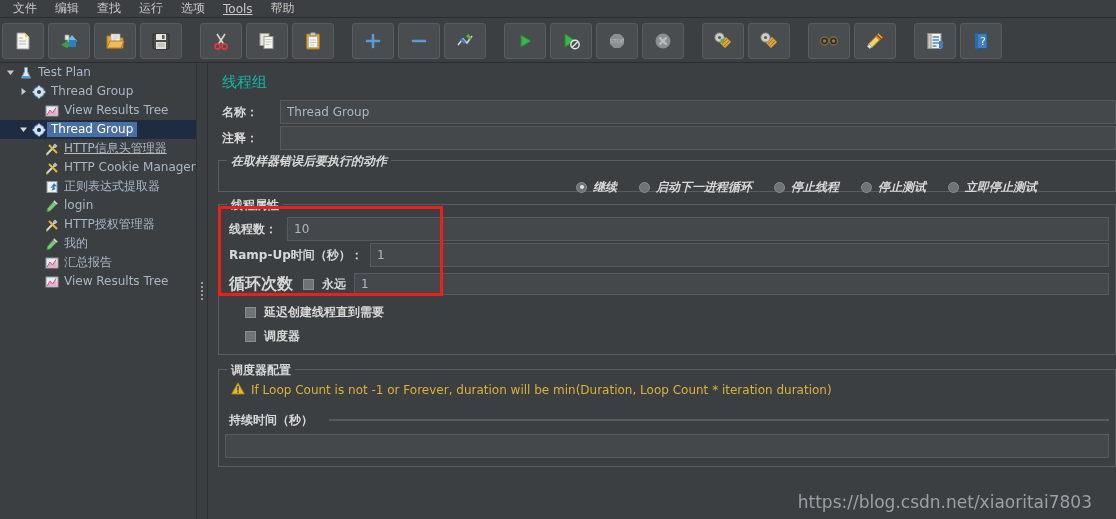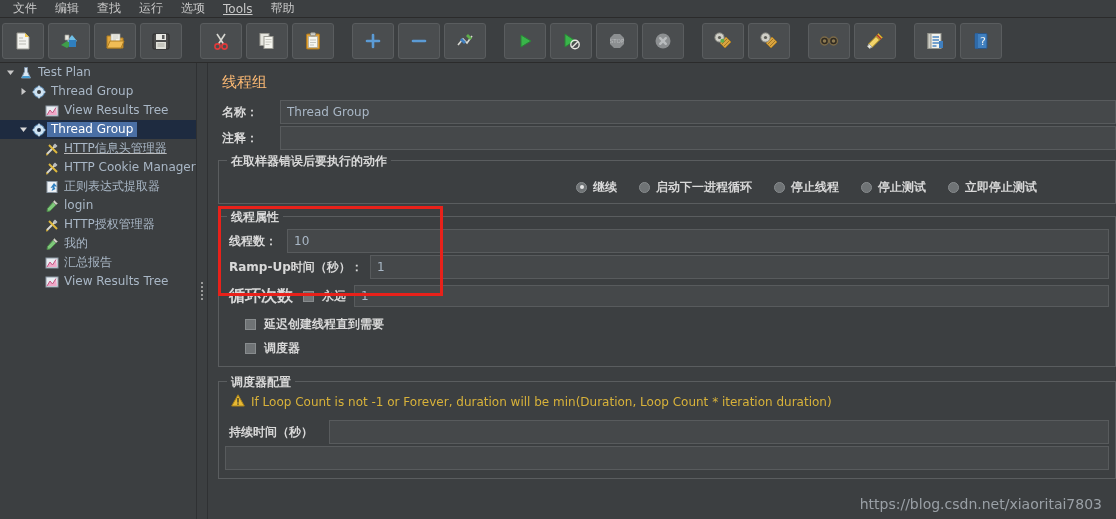--- a/index.html
+++ b/index.html
@@ -66,21 +66,21 @@
   }
   .grip{width:3px;}
   .grip i{display:block;width:2px;height:2px;background:#9a9a9a;margin:2px 0;}
 
   
   .right{
     position:absolute;left:209px;top:63px;width:907px;height:456px;
     background:#3c3f41;overflow:hidden;
   }
   .panel-title{
-    font-size:15px;color:#fdba74;padding:10px 0 8px 13px;
+    font-size:15px;color:#14b8a6;padding:10px 0 8px 13px;
   }
   .form{padding:0 0 0 9px;}
 
   .frow{display:flex;align-items:stretch;height:24px;margin-bottom:2px;}
   .flabel{
     width:62px;flex:none;font-size:12px;color:#d8d8d8;font-weight:bold;
     display:flex;align-items:center;padding-left:4px;box-sizing:border-box;
   }
   .field{
     flex:1;background:#45484a;border:1px solid #585b5d;
@@ -121,22 +121,22 @@
   .warn-row{display:flex;align-items:center;height:20px;padding:4px 0 2px 6px;}
   .warn-text{font-size:12px;color:#d8b23a;margin-left:6px;white-space:nowrap;}
 
   
   .annot{
     position:absolute;border:3px solid #e8211a;
     pointer-events:none;box-sizing:border-box;
   }
 
   .watermark{
-    position:absolute;right:14px;bottom:7px;
-    font-size:14px;color:#9aa0a6;white-space:nowrap;
+    position:absolute;right:24px;bottom:7px;
+    font-size:17px;color:#9aa0a6;white-space:nowrap;
   }
 </style>
 </head>
 <body>
 
 <div id="app">
 
   <div class="menubar">
     <div class="mi">文件</div>
     <div class="mi">编辑</div>
@@ -586,21 +586,21 @@
       <div class="frow">
         <div class="flabel">名称：</div>
         <div class="field">Thread Group</div>
       </div>
 
       <div class="frow">
         <div class="flabel">注释：</div>
         <div class="field"></div>
       </div>
 
-      <div class="gbox" style="margin-top:10px;height:44px;">
+      <div class="gbox" style="margin-top:10px;height:32px;font-style:italic;">
         <div class="gtitle">在取样器错误后要执行的动作</div>
         <div class="radio-row" style="margin-top:12px;">
           <div class="radio">
             <span class="rdot on"></span>
             <span class="rlabel">继续</span>
           </div>
           <div class="radio">
             <span class="rdot"></span>
             <span class="rlabel">启动下一进程循环</span>
           </div>
@@ -654,21 +654,21 @@
           <span>
             <svg width="14" height="13" viewBox="0 0 14 13">
                 <path d="M7 0.8 L13.3 12 L0.7 12 Z" fill="#e8b934" stroke="#a8821a"></path>
                 <rect x="6.3" y="4" width="1.4" height="4.6" fill="#3a3a28"></rect>
                 <rect x="6.3" y="9.4" width="1.4" height="1.4" fill="#3a3a28"></rect>
               </svg>
           </span>
           <span class="warn-text">If Loop Count is not -1 or Forever, duration will be min(Duration, Loop Count * iteration duration)</span>
         </div>
 
-        <div class="frow" style="margin-top:6px;">
+        <div class="frow" style="margin-top:6px;align-items:center;">
           <div class="flabel" style="width:104px;">持续时间（秒）</div>
           <div class="field"></div>
         </div>
         <div class="frow">
           <div class="field"></div>
         </div>
       </div>
 
     </div>
   </div>

